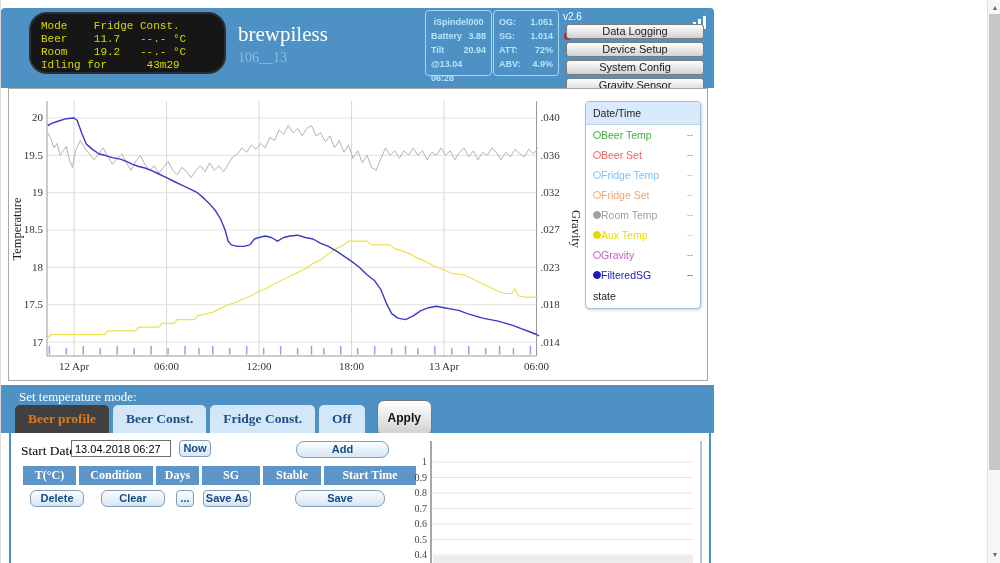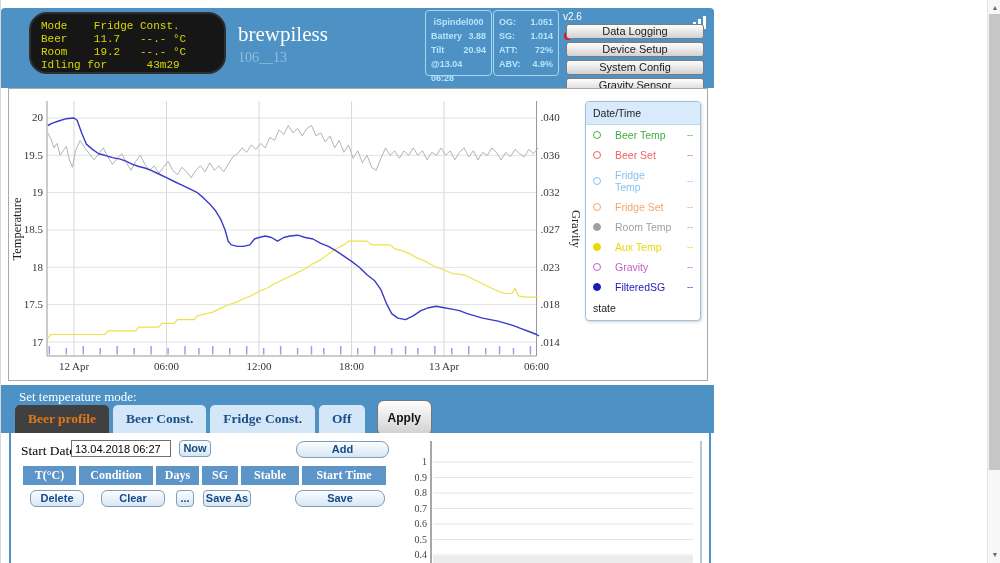--- a/index.html
+++ b/index.html
@@ -31,21 +31,21 @@
             border:1px solid #7d7d7d;border-radius:3px;font-size:11px;color:#1a1a1a;text-align:center;line-height:13px;
             font-family:"Liberation Sans",sans-serif;padding:0;cursor:pointer;}
 
   
   #chart-panel{position:absolute;left:7px;top:88px;width:700px;height:293px;background:#fff;border:1px solid #a9a9a9;box-sizing:border-box;}
   #main-chart{position:absolute;left:0;top:0;}
   #legend{position:absolute;right:6px;top:12px;width:114px;background:#fff;border:1px solid #9fc0da;border-radius:4px;
           box-shadow:1px 1px 3px rgba(0,0,0,.18);}
   #legend-header{background:#d8eafb;border-bottom:1px solid #bdd6ec;border-radius:3px 3px 0 0;
                  font-size:10.5px;color:#222;padding:5px 7px;}
-  .legend-row{display:flex;align-items:center;gap:14px;padding:4px 7px;font-size:10.5px;}
+  .legend-row{display:flex;align-items:center;gap:0;padding:4px 7px;font-size:10.5px;}
   .legend-row .dot{width:8px;height:8px;border-radius:50%;box-sizing:border-box;flex:0 0 8px;}
   .legend-row .lbl{flex:1;}
   .legend-row .val{font-size:9px;}
   #legend-state{padding:5px 7px 6px 7px;font-size:10.5px;color:#222;}
 
   
   #mode-panel{position:absolute;left:0;top:385px;width:713px;height:48px;background:#4e92c5;}
   #mode-label{position:absolute;left:18px;top:4px;color:#fff;font-size:13px;font-family:"Liberation Serif",serif;}
   #tabs{position:absolute;left:14px;top:20px;height:28px;display:flex;align-items:flex-end;}
   .tab{height:28px;line-height:28px;padding:0 13px;margin-right:4px;background:#d3e7f8;border-radius:5px 5px 0 0;
@@ -61,21 +61,21 @@
                     font-size:11px;padding:0 0 0 3px;box-sizing:border-box;font-family:"Liberation Sans",sans-serif;}
   .blue-btn{position:absolute;height:17px;background:linear-gradient(#fbfdff,#d7e6f4);border:1px solid #7f9db9;
             border-radius:6px;font-size:11px;font-weight:bold;color:#134a85;text-align:center;line-height:15px;
             padding:0;cursor:pointer;font-family:"Liberation Sans",sans-serif;}
   #now-button{left:168px;top:7px;width:32px;border-radius:4px;}
   #add-button{left:285px;top:8px;width:93px;border-radius:8px;}
   #profile-head{position:absolute;left:12px;top:33px;display:flex;gap:3px;}
   .th{height:19px;background:#5d95c9;color:#fff;font-family:"Liberation Serif",serif;font-weight:bold;font-size:12px;
       text-align:center;line-height:19px;}
   .th:nth-child(1){width:53px;} .th:nth-child(2){width:74px;} .th:nth-child(3){width:43px;}
-  .th:nth-child(4){width:36px;} .th:nth-child(5){width:58px;} .th:nth-child(6){width:84px;}
+  .th:nth-child(4){width:58px;} .th:nth-child(5){width:58px;} .th:nth-child(6){width:92px;}
   #delete-button{left:19px;top:57px;width:54px;}
   #clear-button{left:90px;top:57px;width:64px;}
   #more-button{left:165px;top:57px;width:18px;border-radius:4px;}
   #saveas-button{left:192px;top:57px;width:48px;border-radius:4px;}
   #save-button{left:284px;top:57px;width:90px;border-radius:8px;}
   #profile-chart{position:absolute;left:390px;top:5px;}
 
   
   #scrollbar{position:absolute;left:986px;top:0;width:14px;height:563px;background:#f7f7f7;border-left:1px solid #e3e3e3;}
   #sb-up{position:absolute;top:2px;left:0;width:14px;height:12px;color:#6b6b6b;font-size:7px;text-align:center;line-height:12px;cursor:pointer;}

